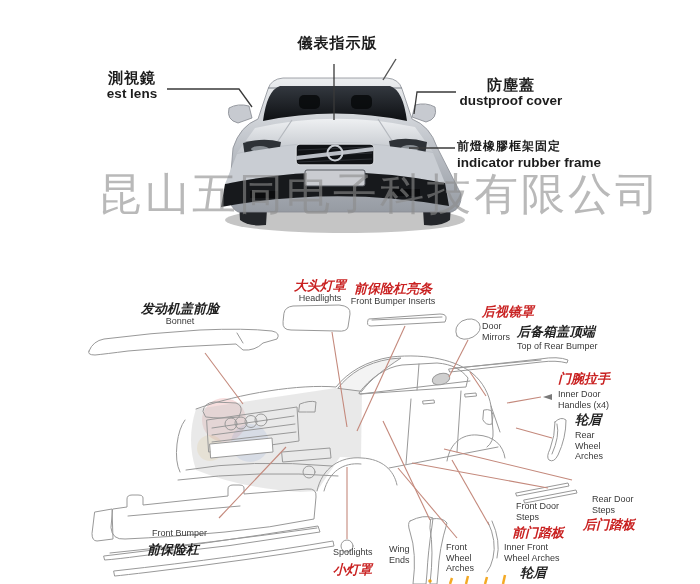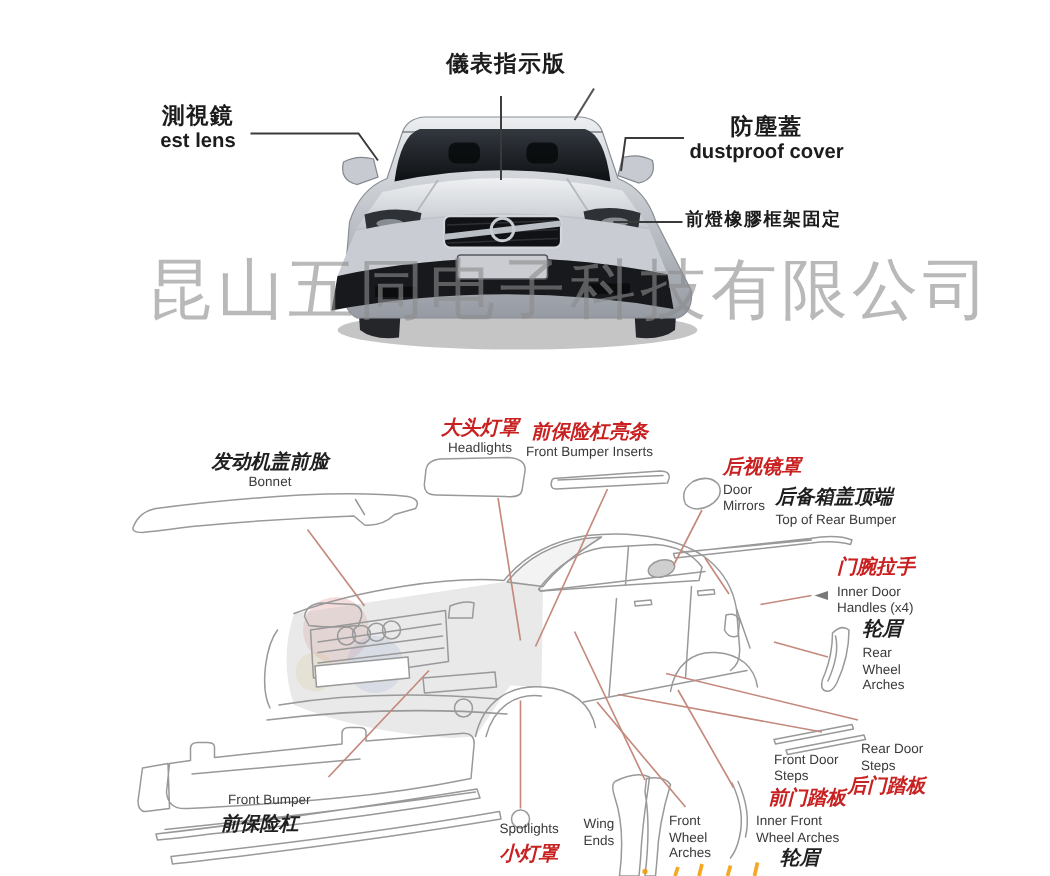--- a/index.html
+++ b/index.html
@@ -169,20 +169,21 @@
   <div class="lbl center" style="left:100px;top:69px;width:64px;">
     <div class="tzh">測視鏡</div>
     <div class="ten">est lens</div>
   </div>
   <div class="lbl center" style="left:455px;top:76px;width:112px;">
     <div class="tzh">防塵蓋</div>
     <div class="ten">dustproof cover</div>
   </div>
   <div class="lbl" style="left:457px;top:138px;width:150px;">
     <div class="tzh" style="font-size:12px;">前燈橡膠框架固定</div>
+    <div class="ten">indicator rubber frame</div>
   </div>
 
   <div class="lbl center" style="left:125px;top:302px;width:110px;">
     <div class="szh blk">发动机盖前脸</div>
     <div class="ben">Bonnet</div>
   </div>
   <div class="lbl center" style="left:284px;top:279px;width:72px;">
     <div class="szh red">大头灯罩</div>
     <div class="ben">Headlights</div>
   </div>
@@ -230,19 +231,19 @@
   <div class="lbl" style="left:504px;top:542px;">
     <div class="ben">Inner Front</div>
     <div class="ben">Wheel Arches</div>
     <div class="szh blk" style="margin:3px 0 0 16px;">轮眉</div>
   </div>
   <div class="lbl" style="left:516px;top:501px;">
     <div class="ben">Front Door</div>
     <div class="ben">Steps</div>
     <div class="szh red" style="margin:4px 0 0 -4px;">前门踏板</div>
   </div>
-  <div class="lbl" style="left:574px;top:494px;">
+  <div class="lbl" style="left:592px;top:494px;">
     <div class="ben">Rear Door</div>
     <div class="ben">Steps</div>
     <div class="szh red" style="margin:3px 0 11px -9px;text-align:right;">后门踏板</div>
   </div>
 
 </div>
 
 </body></html>

